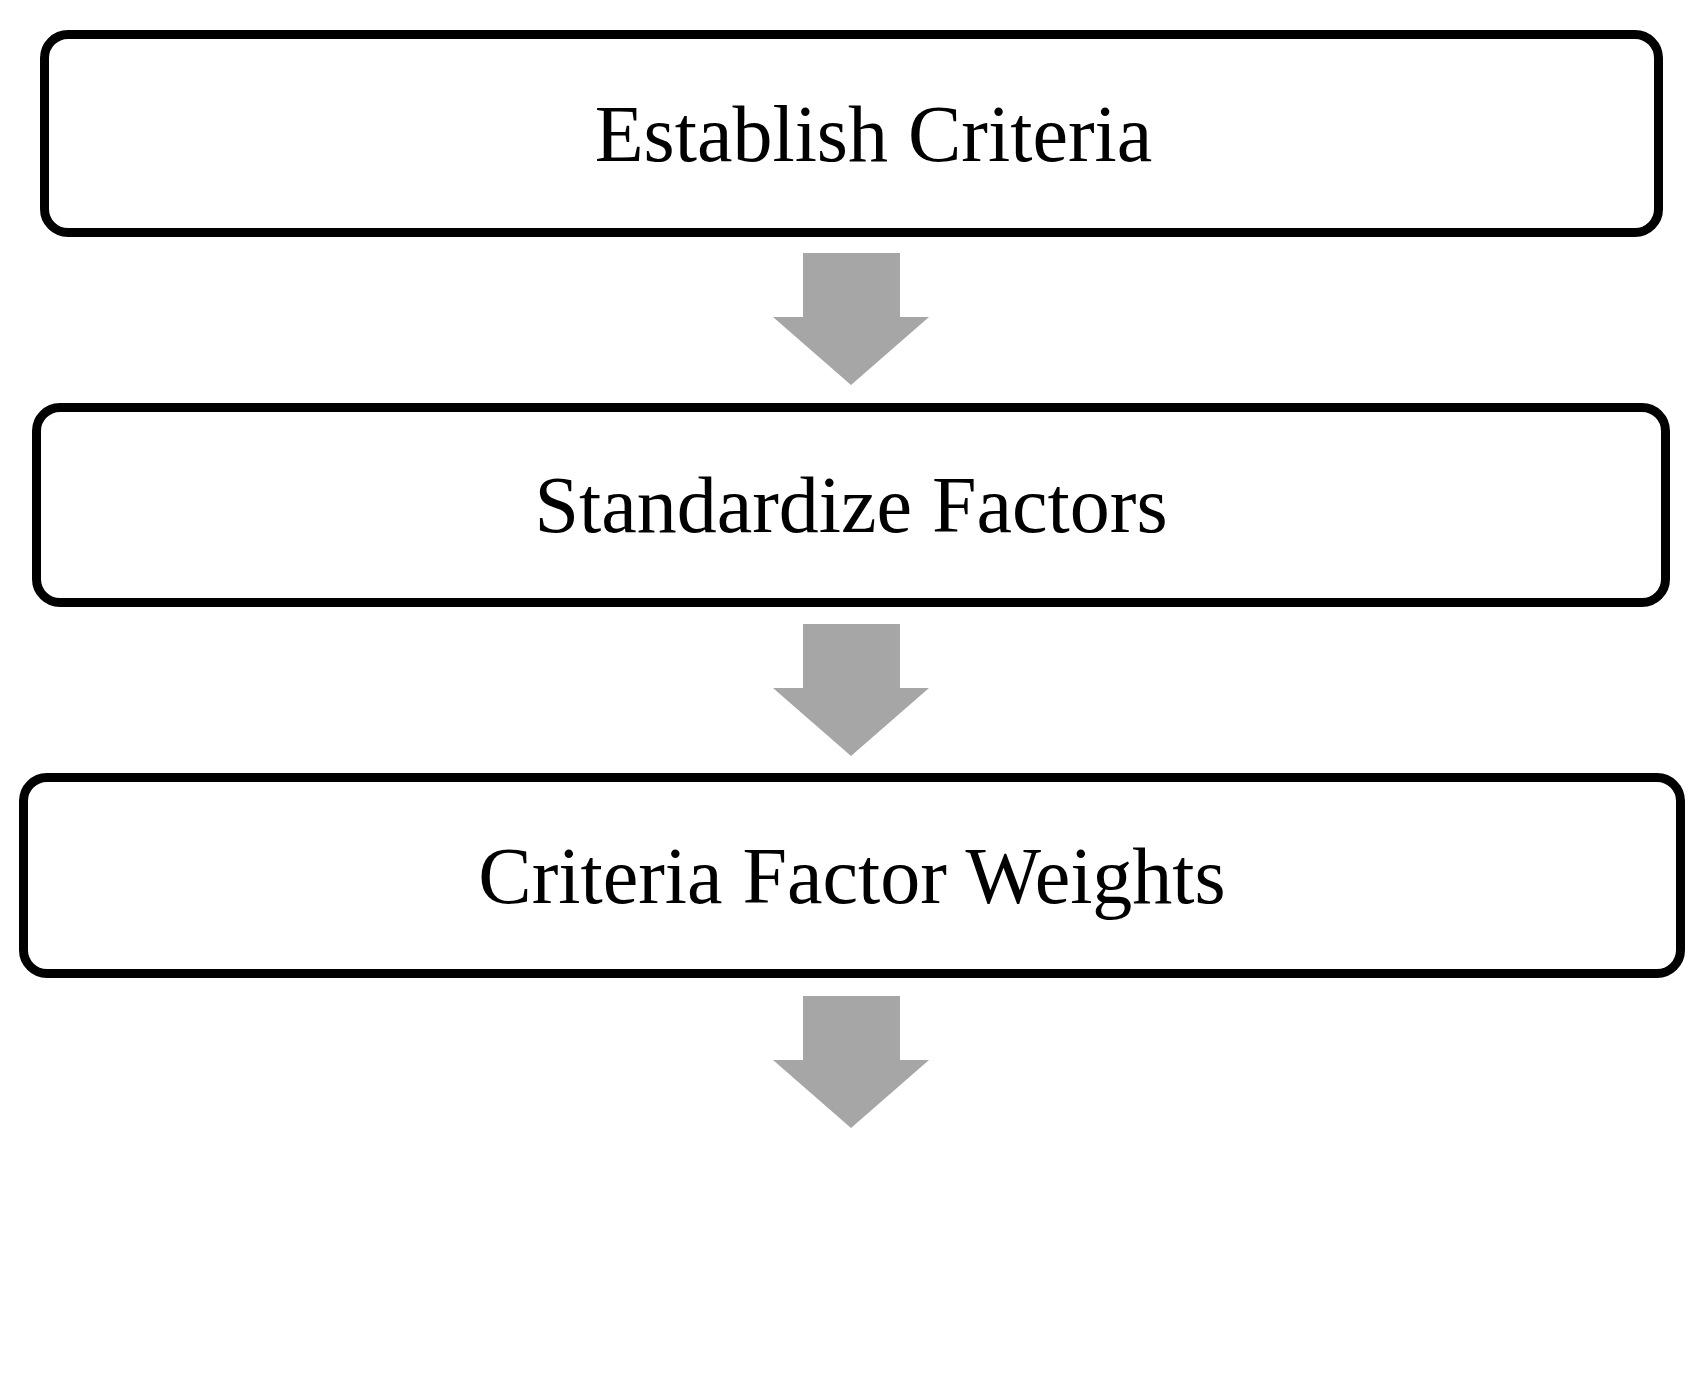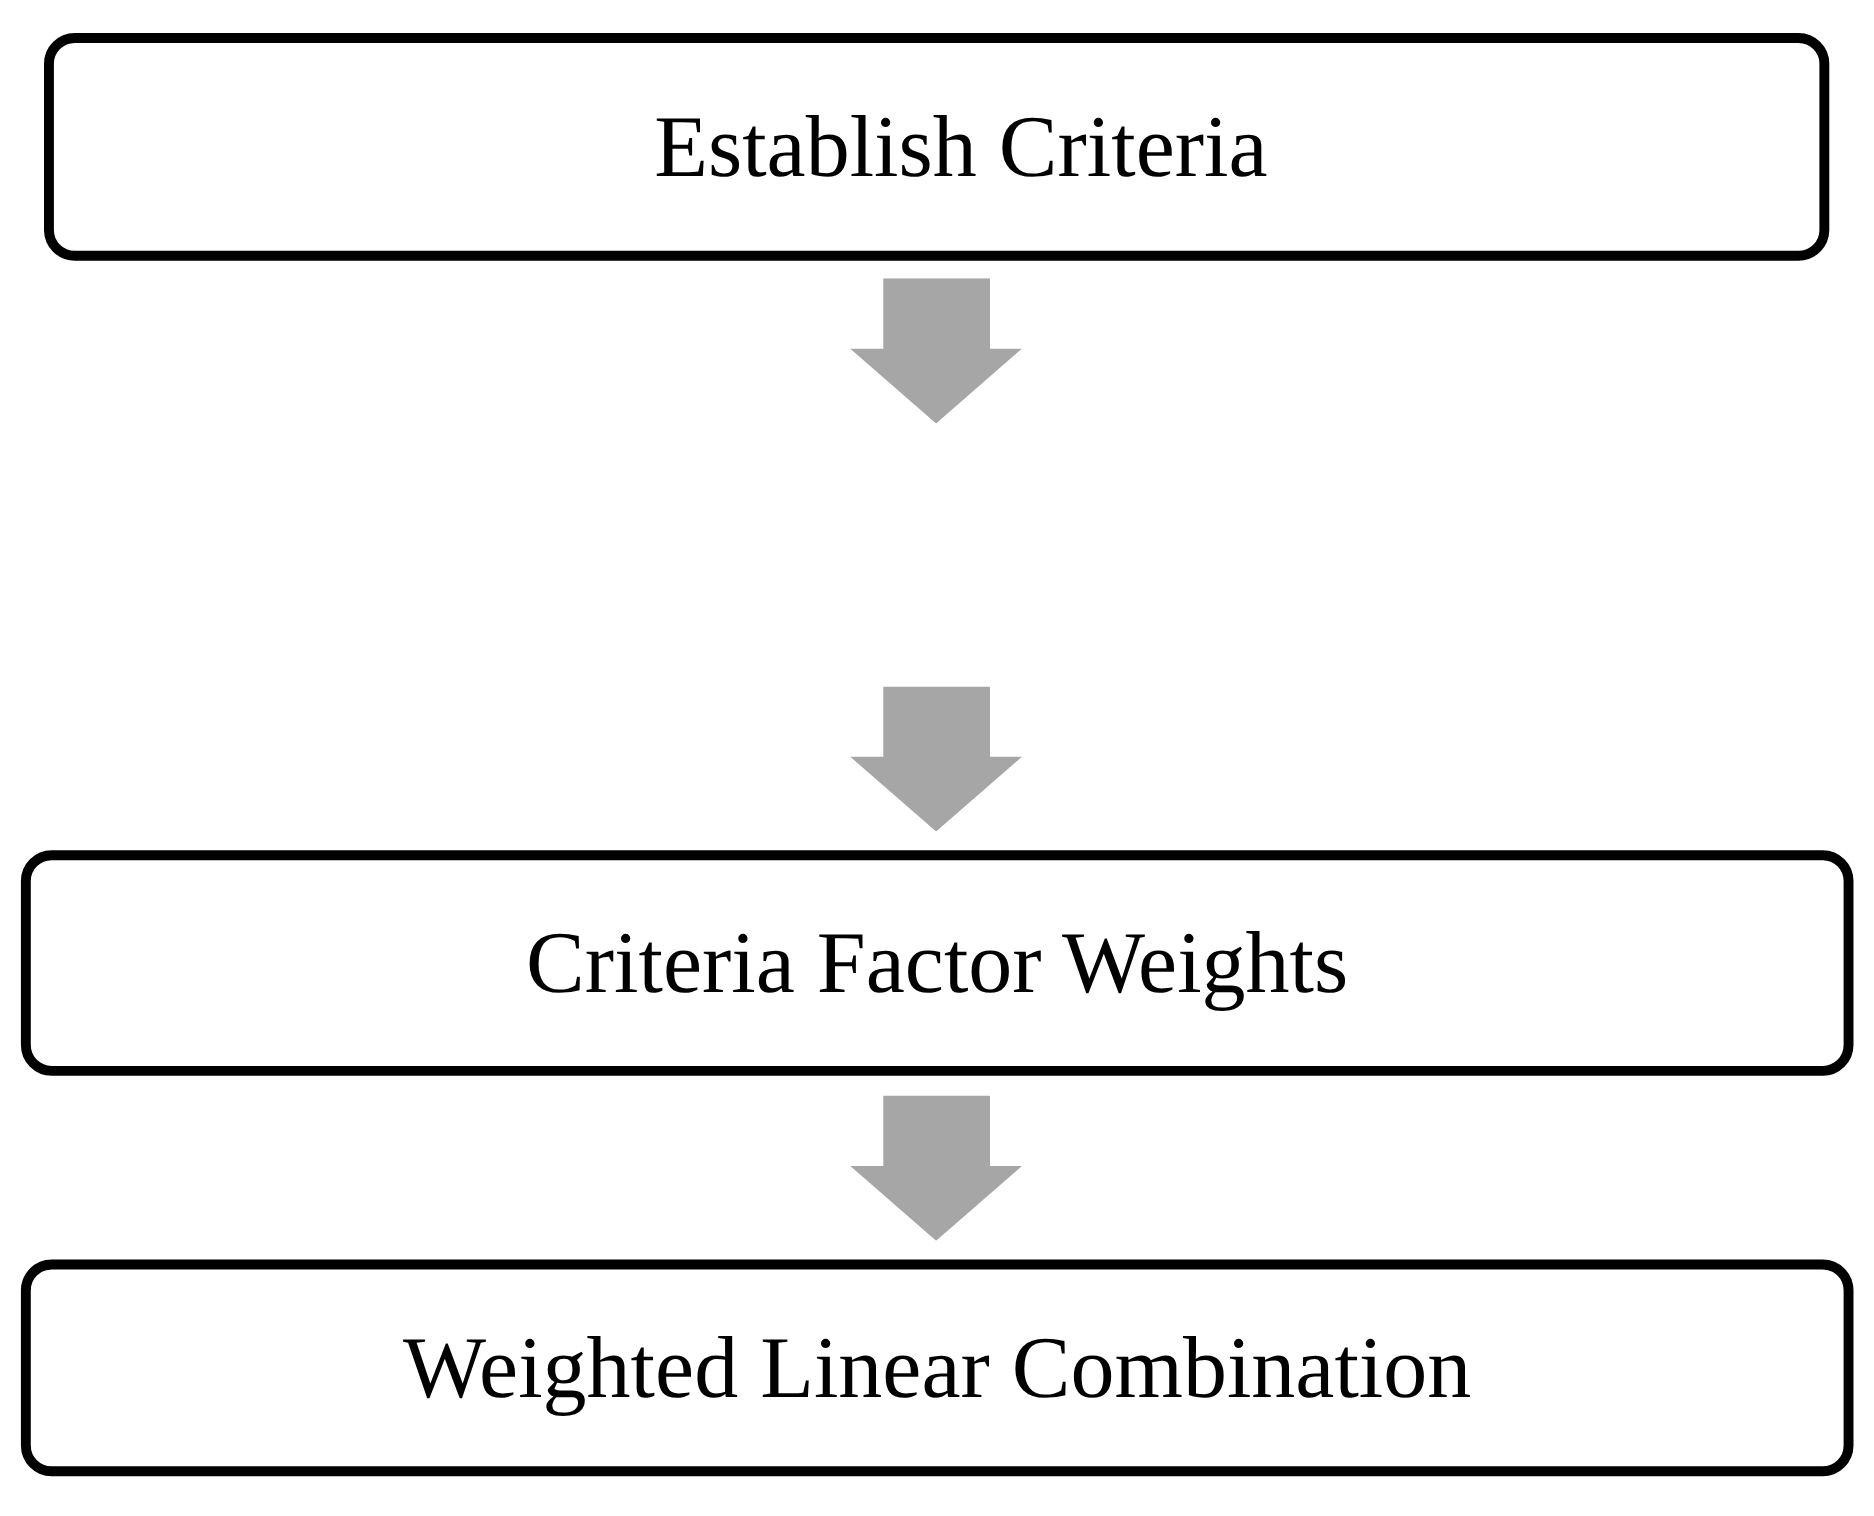--- a/index.html
+++ b/index.html
@@ -52,30 +52,30 @@
 <div class="canvas">
 
   <div class="flow-box box1">
     <span class="flow-label">Establish Criteria</span>
   </div>
 
   <svg class="flow-arrow arrow1" viewBox="0 0 158 132" xmlns="http://www.w3.org/2000/svg" aria-hidden="true">
     <polygon points="31,0 128,0 128,64 157,64 79,132 1,64 31,64" fill="#A6A6A6"></polygon>
   </svg>
 
+  <div class="flow-box box2">
+    <span class="flow-label">Standardize Factors</span>
+  </div>
 
   <svg class="flow-arrow arrow2" viewBox="0 0 158 132" xmlns="http://www.w3.org/2000/svg" aria-hidden="true">
     <polygon points="31,0 128,0 128,64 157,64 79,132 1,64 31,64" fill="#A6A6A6"></polygon>
   </svg>
 
   <div class="flow-box box3">
     <span class="flow-label">Criteria Factor Weights</span>
   </div>
 
   <svg class="flow-arrow arrow3" viewBox="0 0 158 132" xmlns="http://www.w3.org/2000/svg" aria-hidden="true">
     <polygon points="31,0 128,0 128,64 157,64 79,132 1,64 31,64" fill="#A6A6A6"></polygon>
   </svg>
 
-  <div class="flow-box box4">
-    <span class="flow-label">Weighted Linear Combination</span>
-  </div>
 
 </div>
 
 </body></html>

